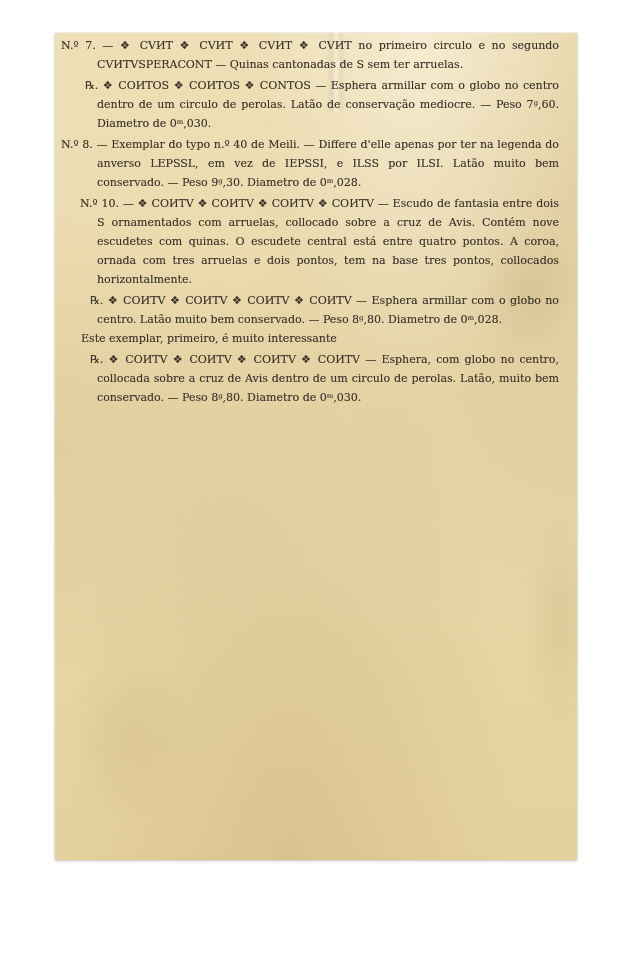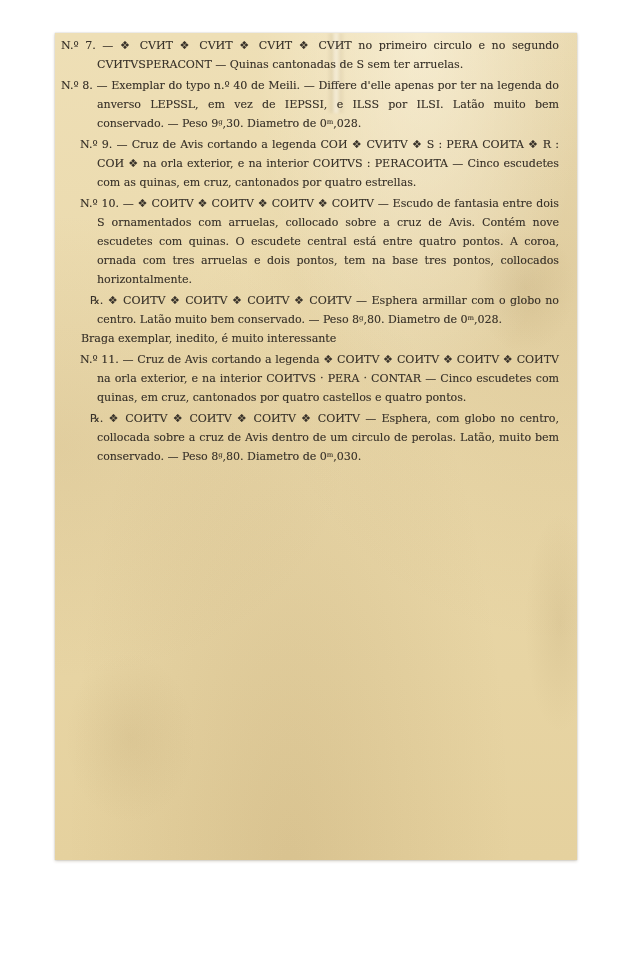--- a/index.html
+++ b/index.html
@@ -72,22 +72,21 @@
 <body>
 
 <div class="canvas">
   <div class="page">
     <div class="crease"></div>
     <div class="stain stain-a"></div>
     <div class="stain stain-b"></div>
     <div class="stain stain-c"></div>
     <div class="page-text">
         <p class="par outer-entry gap-none"><span>N.º 7. — ❖ CVИT ❖ CVИT ❖ CVИT ❖ CVИT no primeiro circulo e no segundo CVИTVSPERACONT — Quinas cantonadas de S sem ter arruelas.</span></p>
+        <p class="par outer-rev gap-par"><span>℞. ❖ COИTOS ❖ COИTOS ❖ CONTOS — Esphera armillar com o globo no centro dentro de um circulo de perolas. Latão de conservação mediocre. — Peso 7</span><sup>g</sup><span>,60. Diametro de 0</span><sup>m</sup><span>,030.</span></p>
         <p class="par outer-entry gap-section"><span>N.º 8. — Exemplar do typo n.º 40 de Meili. — Differe d'elle apenas por ter na legenda do anverso LEPSSL, em vez de IEPSSI, e ILSS por ILSI. Latão muito bem conservado. — Peso 9</span><sup>g</sup><span>,30. Diametro de 0</span><sup>m</sup><span>,028.</span></p>
-        <p class="par inner-entry gap-section"><span>N.º 9. — Cruz de Avis cortando a legenda COИ ❖ CVИTV ❖ S : PERA COИTA ❖ R : COИ ❖ na orla exterior, e na interior COИTVS : PERACOИTA — Cinco escudetes com as quinas, em cruz, cantonados por quatro estrellas.</span></p>
         <p class="par inner-entry gap-section"><span>N.º 10. — ❖ COИTV ❖ COИTV ❖ COИTV ❖ COИTV — Escudo de fantasia entre dois S ornamentados com arruelas, collocado sobre a cruz de Avis. Contém nove escudetes com quinas. O escudete central está entre quatro pontos. A coroa, ornada com tres arruelas e dois pontos, tem na base tres pontos, collocados horizontalmente.</span></p>
         <p class="par inner-rev gap-par"><span>℞. ❖ COИTV ❖ COИTV ❖ COИTV ❖ COИTV — Esphera armillar com o globo no centro. Latão muito bem conservado. — Peso 8</span><sup>g</sup><span>,80. Diametro de 0</span><sup>m</sup><span>,028.</span></p>
-        <p class="par inner-note gap-none"><span>Braga exemplar, inedito, é muito interessante</span></p>
-        <p class="par inner-entry gap-section"><span>N.º 11. — Cruz de Avis cortando a legenda ❖ COИTV ❖ COИTV ❖ COИTV ❖ COИTV na orla exterior, e na interior COИTVS · PERA · CONTAR — Cinco escudetes com quinas, em cruz, cantonados por quatro castellos e quatro pontos.</span></p>
+        <p class="par inner-note gap-none"><span>Este exemplar, primeiro, é muito interessante</span></p>
         <p class="par inner-rev gap-par"><span>℞. ❖ COИTV ❖ COИTV ❖ COИTV ❖ COИTV — Esphera, com globo no centro, collocada sobre a cruz de Avis dentro de um circulo de perolas. Latão, muito bem conservado. — Peso 8</span><sup>g</sup><span>,80. Diametro de 0</span><sup>m</sup><span>,030.</span></p>
       </div>
   </div>
 </div>
 
 </body></html>

